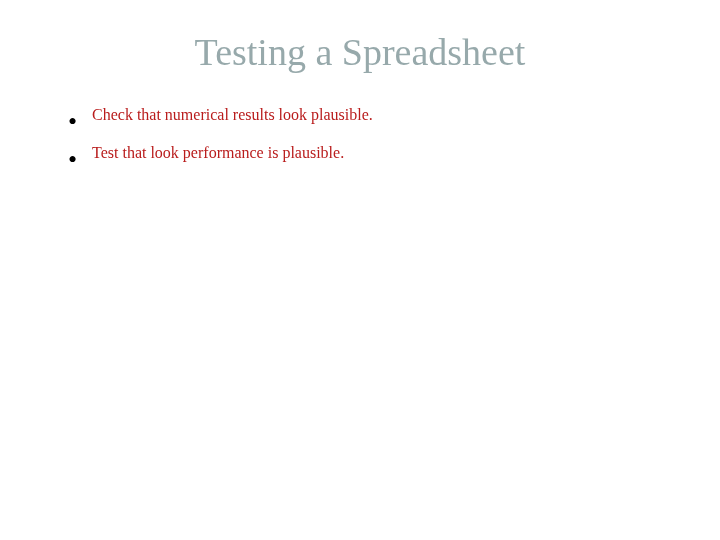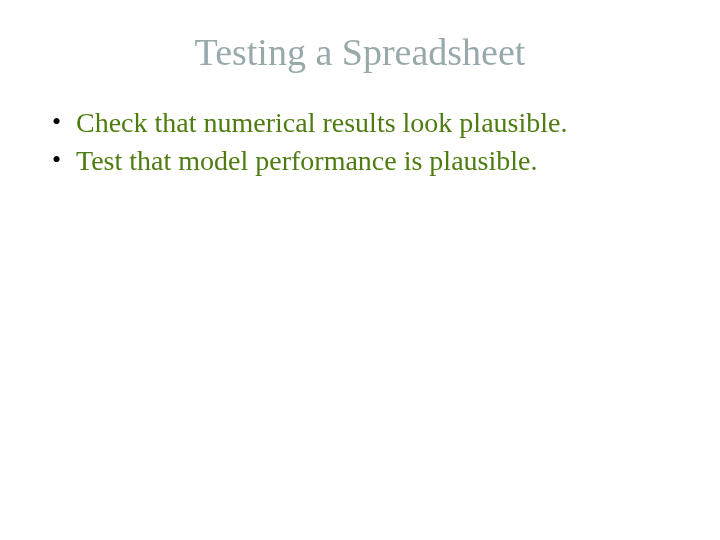--- a/index.html
+++ b/index.html
@@ -26,37 +26,37 @@
     font-family: Liberation Serif, serif;
   }
   ul.bullets {
     list-style: none;
     padding: 0;
     margin: 0 0 0 6px;
   }
   ul.bullets li {
     position: relative;
     padding-left: 30px;
-    font-size: 28px;
+    font-size: 16px;
     line-height: 1.35;
-    color: #4d7c0f;
-    margin: 0;
+    color: #b91c1c;
+    margin: 16px;
   }
   ul.bullets li::before {
     content: "•";
     position: absolute;
     left: 6px;
     top: 0;
     color: #000;
     font-size: 26px;
     line-height: 1.35;
   }
 </style>
 </head>
 <body>
 
 <div class="slide">
   <h1 class="title">Testing a Spreadsheet</h1>
   <ul class="bullets">
     <li>Check that numerical results look plausible.</li>
-    <li>Test that model performance is plausible.</li>
+    <li>Test that look performance is plausible.</li>
   </ul>
 </div>
 
 </body></html>

